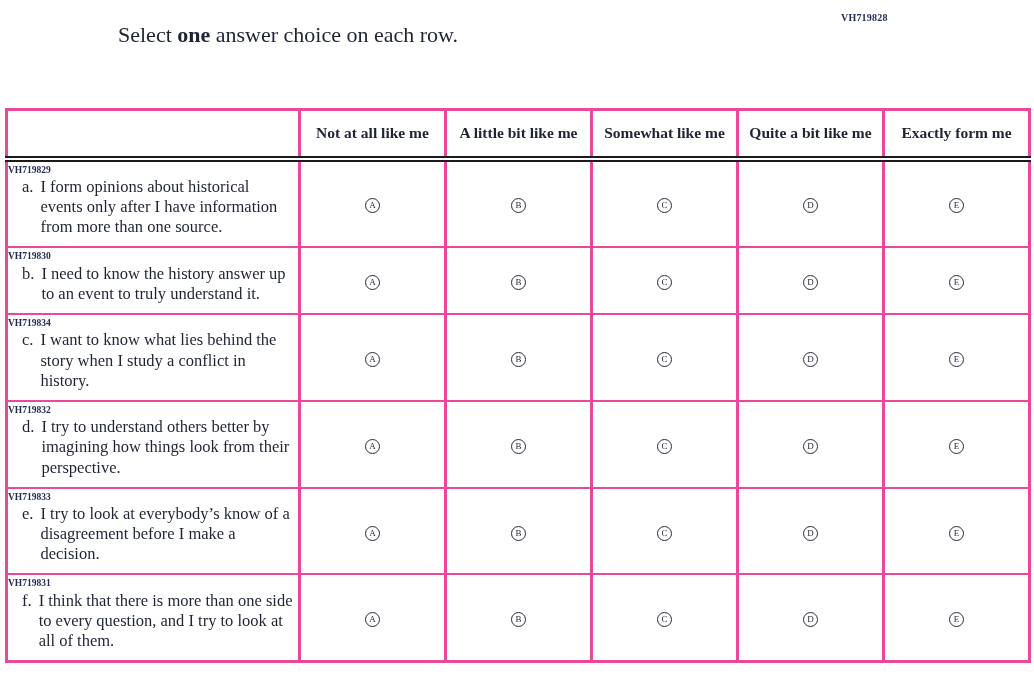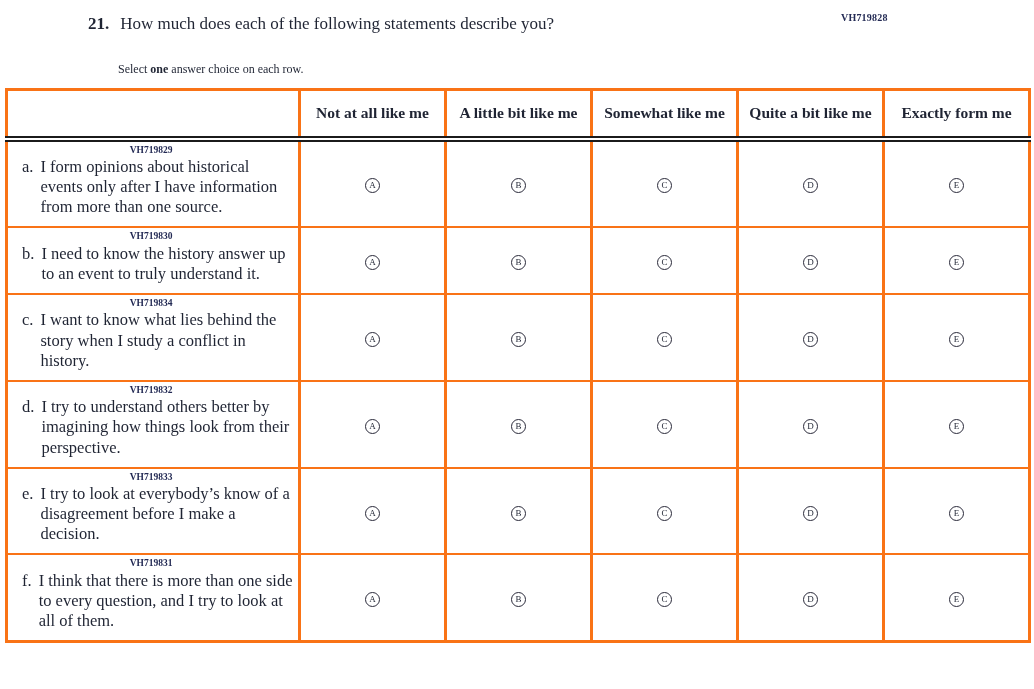--- a/index.html
+++ b/index.html
@@ -21,35 +21,36 @@
     font-size: 10px;
     font-weight: 700;
     color: #232a54;
     letter-spacing: 0.2px;
   }
 
   
   .question-block { position: absolute; left: 88px; top: 14px; }
   .q-line1 { font-size: 17px; line-height: 1.2; }
   .q-num { font-weight: 700; margin-right: 11px; }
-  .q-line2 { margin-left: 30px; margin-top: 28px; font-size: 12px; }
+  .q-line2 { margin-left: 30px; margin-top: 8px; font-size: 22px; }
   .q-line2 b { font-weight: 700; }
 
   
   table.survey {
     position: absolute;
     top: 88px;
     left: 5px;
     width: 1025px;
     border-collapse: collapse;
     table-layout: fixed;
     background: #fff;
   }
   table.survey, table.survey th, table.survey td {
-    border: 2px solid #f97316;
+    border: 2px solid #ec4899;
+    margin-top: 20px;
   }
   table.survey { border-width: 3px; }
   table.survey th, table.survey td { border-left-width: 3px; border-right-width: 3px; }
   table.survey thead th { border-bottom: 6px double #1b1b1b; }
 
   col.col-stmt { width: 293px; }
   col.col-opt  { width: 146px; }
 
   thead th {
     height: 49px;
@@ -59,21 +60,21 @@
     vertical-align: middle;
     line-height: 1.15;
     padding: 2px 6px;
     color: #1f2433;
   }
 
   tbody td { height: 62px; vertical-align: middle; }
 
   td.stmt-cell { vertical-align: top; padding: 0; }
   .vh-code {
-    text-align: center;
+    text-align: left;
     font-size: 9.5px;
     font-weight: 600;
     color: #232a54;
     padding: 3px 4px 2px 0;
     line-height: 1.1;
   }
   .stmt {
     display: flex;
     gap: 7px;
     padding: 0 4px 9px 14px;
@@ -97,23 +98,20 @@
     cursor: pointer;
     user-select: none;
   }
 </style>
 </head>
 <body>
 
 <div class="page-code">VH719828</div>
 
 <div class="question-block">
-  <div class="q-line1">
-    <span class="q-num">21.</span><span>How much does each of the following statements describe you?</span>
-  </div>
   <div class="q-line2">
     <span>Select </span><b>one</b><span> answer choice on each row.</span>
   </div>
 </div>
 
 <table class="survey">
   <colgroup>
     <col class="col-stmt">
     <col class="col-opt">
       <col class="col-opt">

